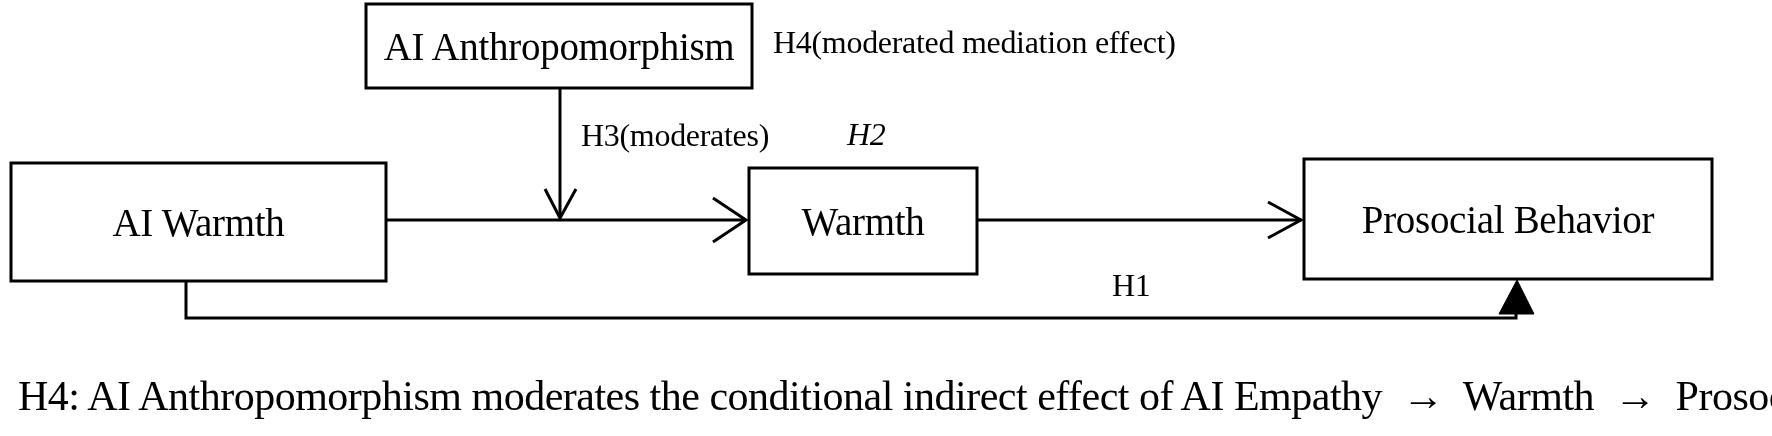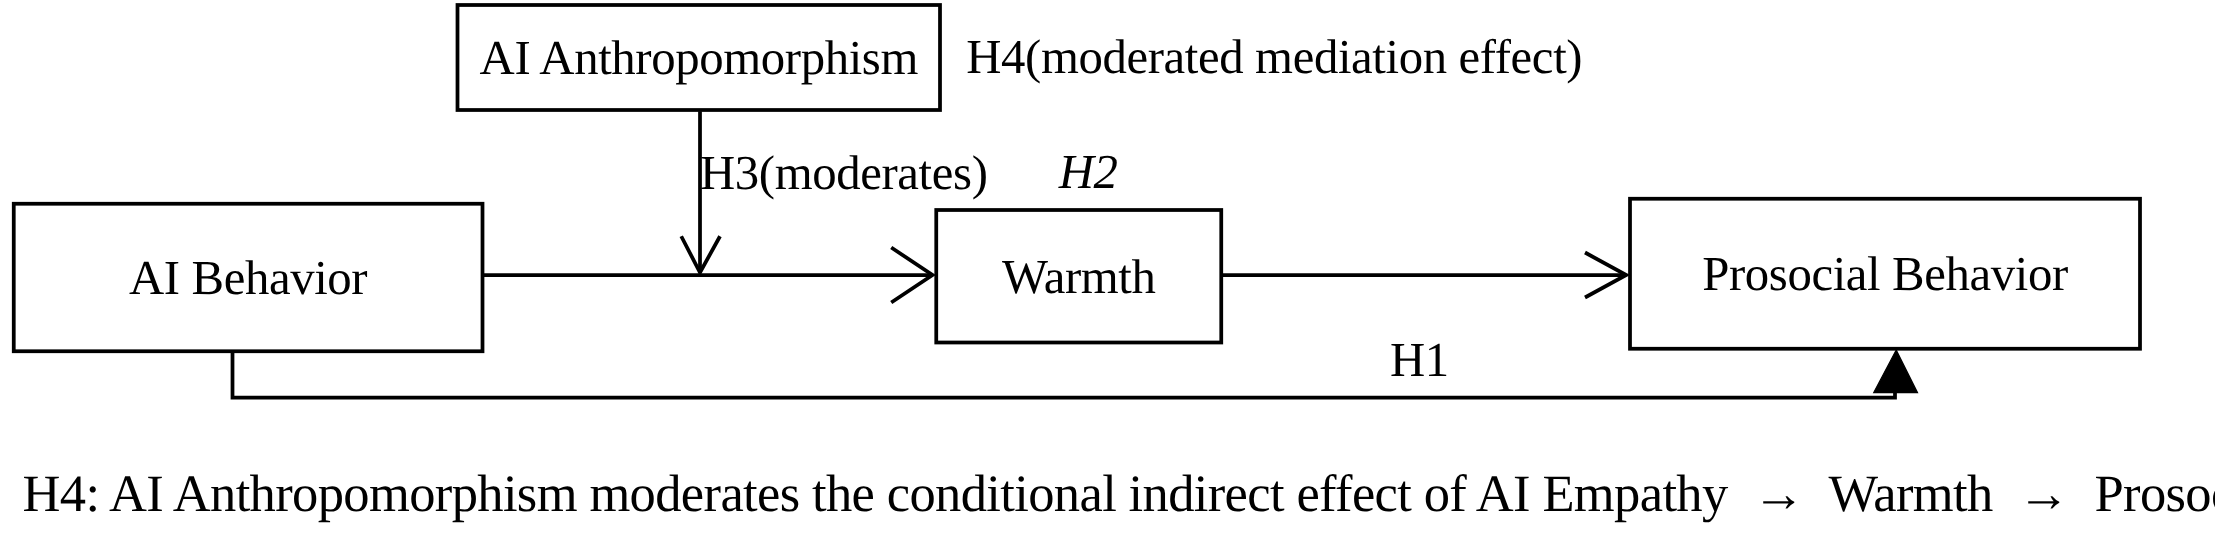--- a/index.html
+++ b/index.html
@@ -19,21 +19,21 @@
     align-items: center;
     justify-content: center;
     font-size: 39px;
     line-height: 1;
     letter-spacing: -0.3px;
     white-space: pre;
     text-align: center;
   }
   .edge-label {
     position: absolute;
-    font-size: 39px;
+    font-size: 32px;
     line-height: 1;
     letter-spacing: -0.3px;
     white-space: pre;
   }
   .caption {
     position: absolute;
     left: 18px;
     top: 375px;
     font-size: 42px;
     line-height: 1;
@@ -69,29 +69,29 @@
     </g>
 
     <g>
       <polyline points="186,281 186,318 1516,318 1516,308" stroke="#000000" stroke-width="3" fill="none"></polyline>
       <polygon points="1517,280 1499,314 1534,314" fill="#000000" stroke="#000000"></polygon>
     </g>
   </svg>
 
   <div class="node-label" style="left:366px; top:4px; width:386px; height:84px;">AI Anthropomorphism</div>
 
-  <div class="node-label" style="left:11px; top:163px; width:375px; height:118px;">AI Behavior</div>
+  <div class="node-label" style="left:11px; top:163px; width:375px; height:118px;">AI Warmth</div>
 
   <div class="node-label" style="left:749px; top:168px; width:228px; height:106px;">Warmth</div>
 
   <div class="node-label" style="left:1304px; top:159px; width:408px; height:120px;">Prosocial Behavior</div>
 
   <div class="edge-label" style="left:773px; top:26px;">H4(moderated mediation effect)</div>
 
-  <div class="edge-label" style="left:560px; top:119px;">H3(moderates)</div>
+  <div class="edge-label" style="left:581px; top:119px;">H3(moderates)</div>
 
   <div class="edge-label" style="left:847px; top:118px;font-style:italic;">H2</div>
 
   <div class="edge-label" style="left:1112px; top:269px;">H1</div>
 
   <div class="caption">H4: AI Anthropomorphism moderates the conditional indirect effect of AI Empathy  →  Warmth  →  Prosocial Behavior</div>
 
 </div>
 
 </body></html>

